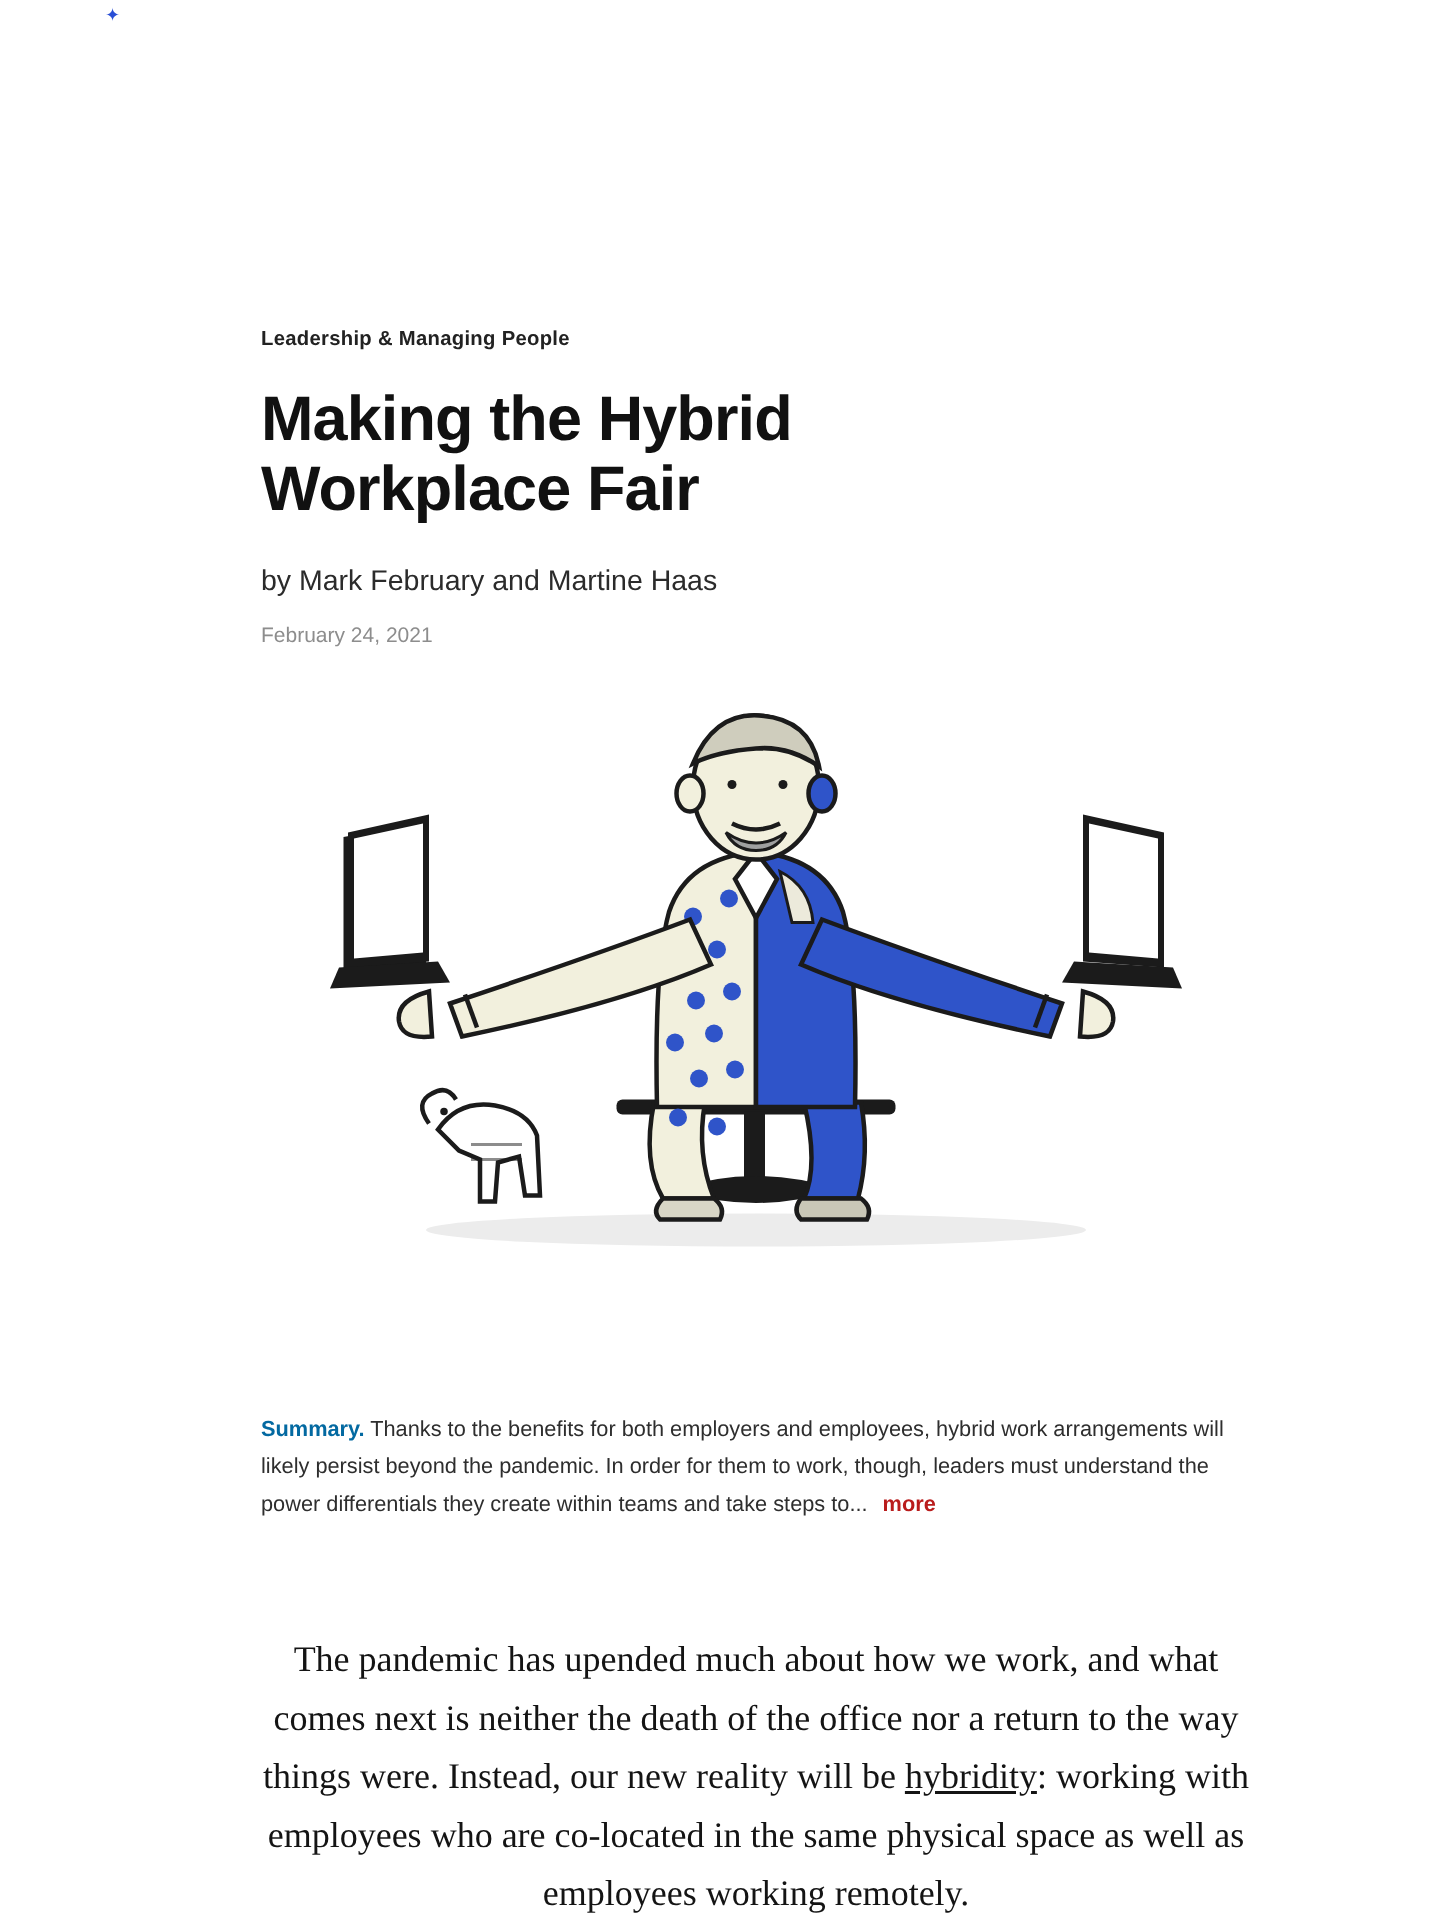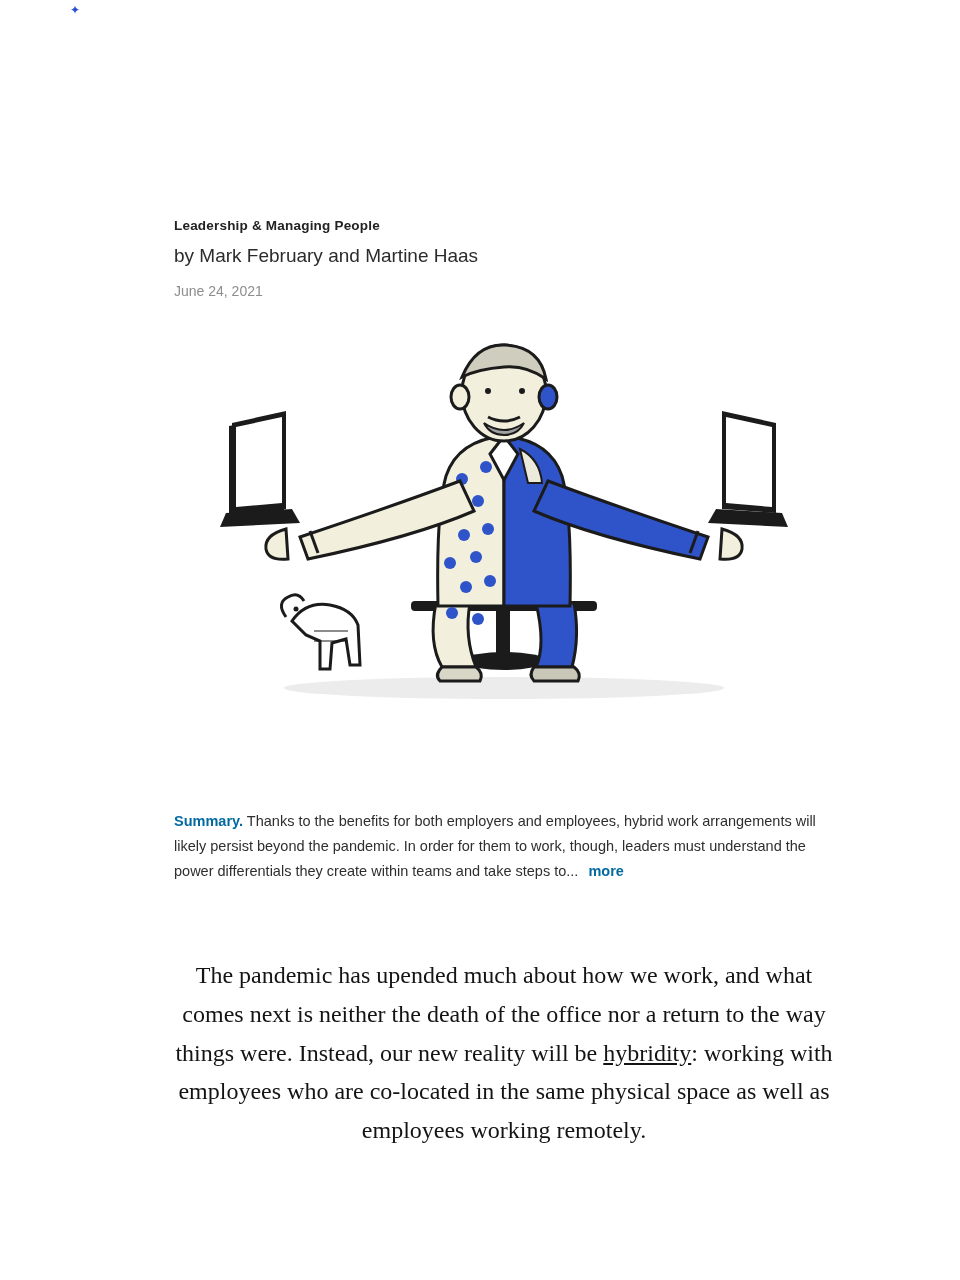--- a/index.html
+++ b/index.html
@@ -86,21 +86,21 @@
     line-height: 1.72;
     color: #2e2e2e;
     max-width: 662px;
   }
   .summary .label {
     font-weight: bold;
     color: #0369a1;
   }
   .more-link {
     font-weight: bold;
-    color: #0369a1;
+    color: #b91c1c;
     margin-left: 6px;
     cursor: pointer;
   }
   .body-text {
     margin-top: 72px;
     font-family: "Liberation Serif", serif;
     font-size: 24px;
     line-height: 1.62;
     color: #141414;
     max-width: 662px;
@@ -114,24 +114,25 @@
 <body>
 
 <div class="page">
 
   <span class="corner-mark">✦</span>
 
   <div class="content">
 
     <div class="kicker">Leadership &amp; Managing People</div>
 
+    <h1 class="title">Making the Hybrid Workplace Fair</h1>
 
     <div class="byline">by Mark February and Martine Haas</div>
 
-    <div class="date">June 24, 2021</div>
+    <div class="date">February 24, 2021</div>
 
     <div class="figure">
       <svg class="illustration" viewBox="0 0 660 400" xmlns="http://www.w3.org/2000/svg">
 
         <ellipse cx="330" cy="357" rx="220" ry="11" fill="#ececec"></ellipse>
 
         <g>
           <path d="M55 95 L110 85 L110 180 L55 185 Z" transform="translate(0,0)" fill="#1b1b1b"></path>
         </g>
         <g transform="translate(0,0)">

